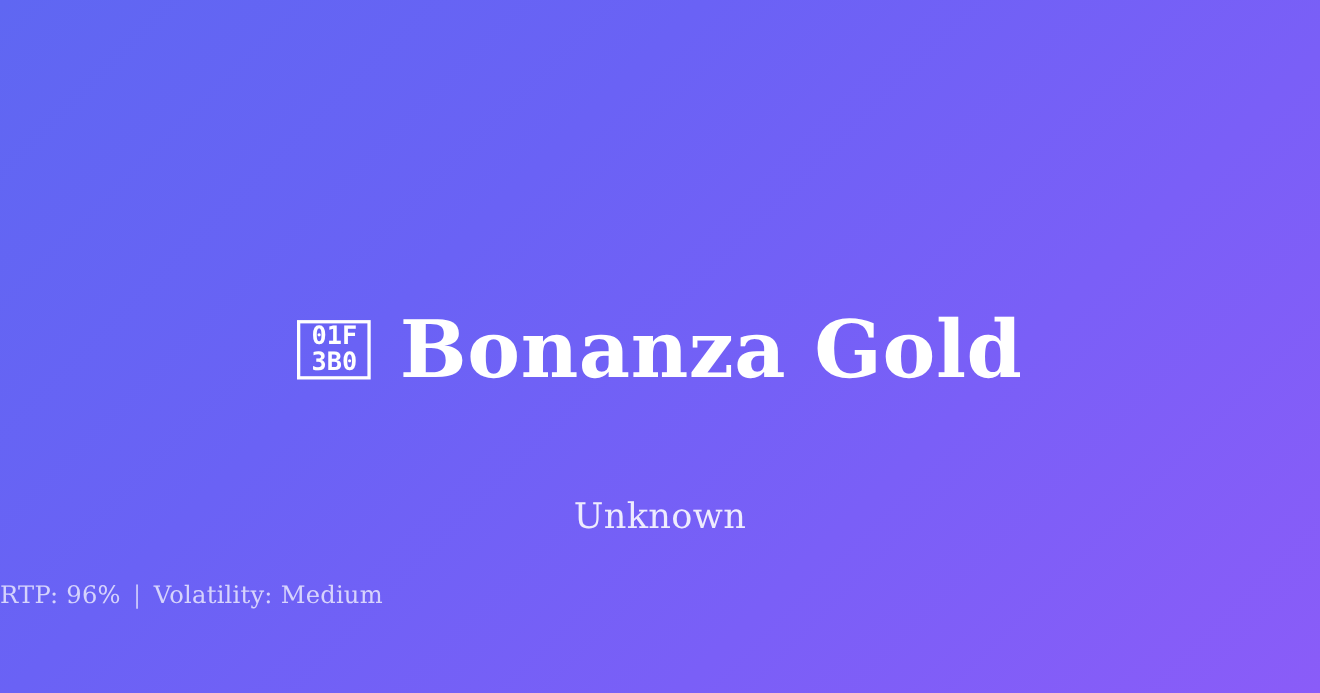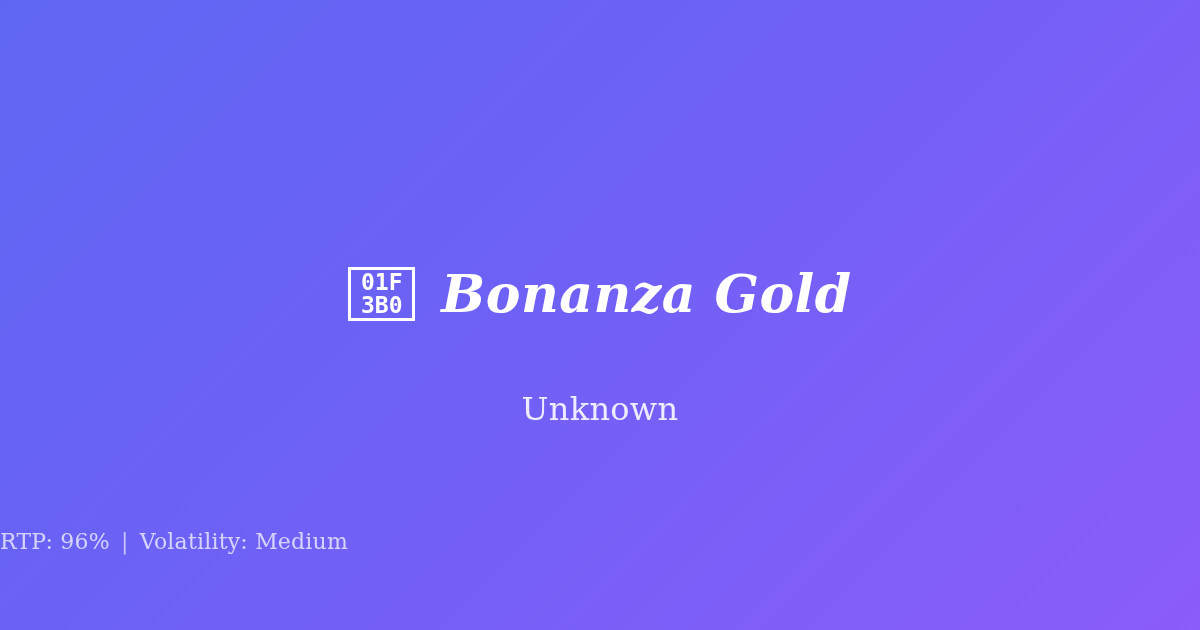--- a/index.html
+++ b/index.html
@@ -66,31 +66,30 @@
     font-size: 23px;
     font-weight: 700;
     line-height: 23px;
     letter-spacing: 0px;
     color: #ffffff;
     white-space: nowrap;
   }
 
   .game-title {
     font-family: "DejaVu Serif", "Liberation Serif", serif;
-    font-size: 52px;
+    font-size: 72px;
     font-weight: 700;
     color: #ffffff;
     letter-spacing: 0.5px;
     line-height: 1.05;
     white-space: nowrap;
-    font-style: italic;
   }
 
   .game-provider {
-    margin-top: 34px;
+    margin-top: 46px;
     font-family: "DejaVu Serif", "Liberation Serif", serif;
     font-size: 32px;
     font-weight: 400;
     color: rgba(255, 255, 255, 0.88);
     letter-spacing: 0.3px;
     line-height: 1.2;
     white-space: nowrap;
   }
 
   

